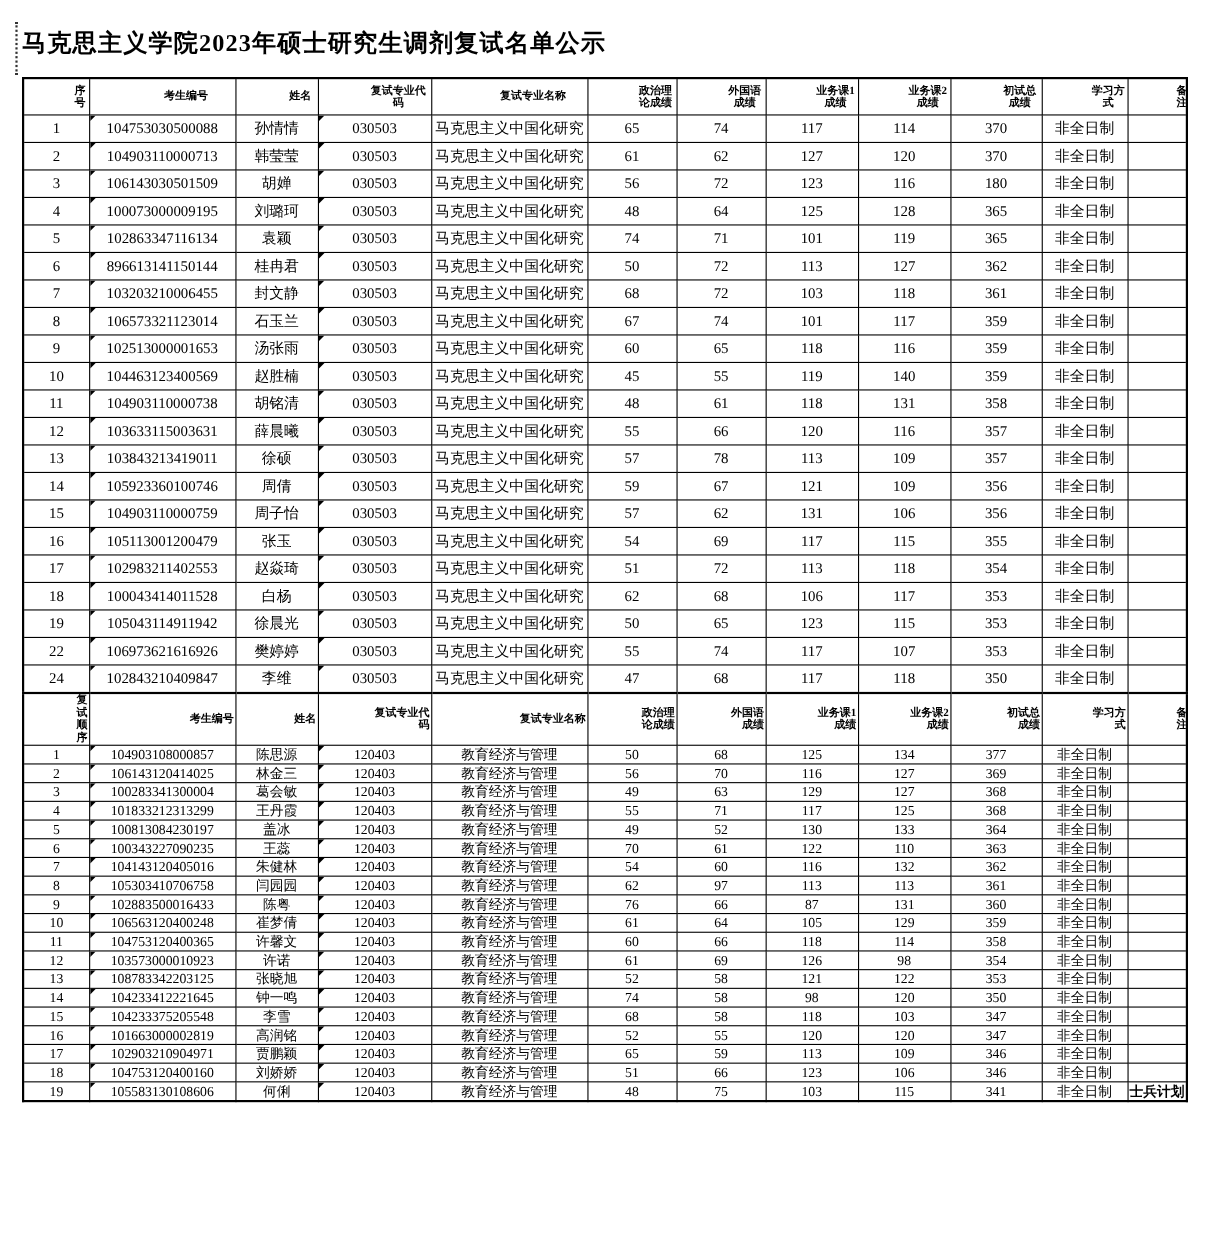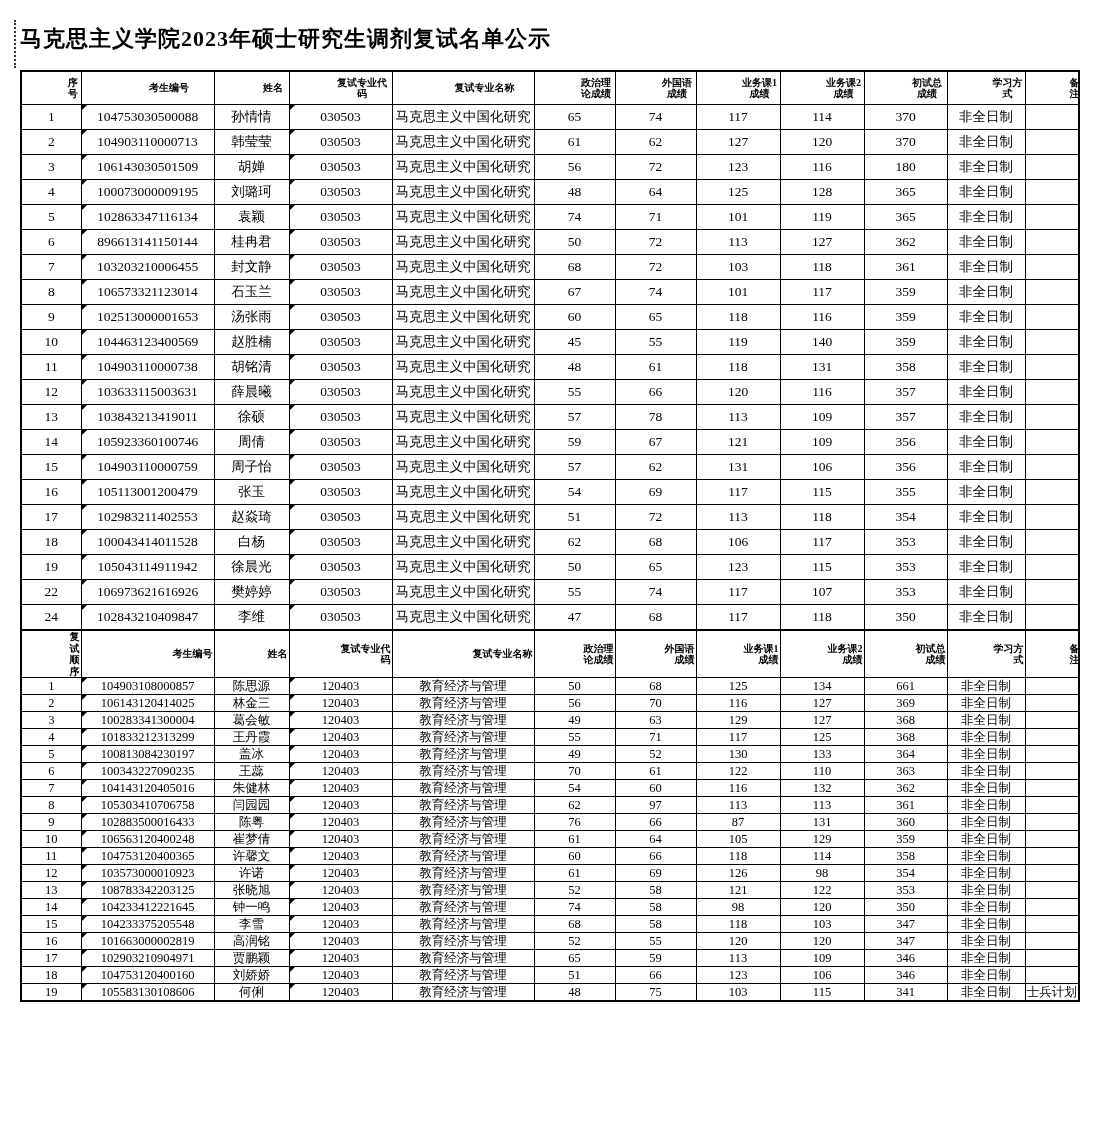--- a/index.html
+++ b/index.html
@@ -13,21 +13,21 @@
        border-collapse:collapse;table-layout:fixed;border:2px solid #000;}
   table.roster td{border:1px solid #000;text-align:center;vertical-align:middle;
        padding:0 1px;overflow:hidden;position:relative;line-height:1.15;}
   tr.header-row td{font-weight:bold;font-size:10px;padding-left:44px;}
   tr.header-row.first td{height:32px;}
   tr.header-row.section-break td{height:36px;border-top:2px solid #000;text-align:right;}
   tr.row-s1 td{font-size:13.5px;height:24px;}
   tr.row-s2 td{font-size:12.5px;height:16px;}
   .corner-mark{position:absolute;top:0;left:0;width:0;height:0;
        border-top:5px solid #000;border-right:5px solid transparent;}
-  td.remark-filled{font-size:16px;text-align:left;white-space:nowrap;overflow:visible;}
+  td.remark-filled{font-size:16px;text-align:left;white-space:nowrap;overflow:visible;font-weight:bold;}
 </style>
 </head>
 <body>
 
 <div class="pagebreak-dots"></div>
 
 <div class="doc-title">马克思主义学院2023年硕士研究生调剂复试名单公示</div>
 
 <table class="roster">
   <colgroup>
@@ -370,21 +370,21 @@
       <tr class="row-s2">
         <td>1</td>
         <td><span class="corner-mark"></span>104903108000857</td>
         <td>陈思源</td>
         <td><span class="corner-mark"></span>120403</td>
         <td>教育经济与管理</td>
         <td>50</td>
         <td>68</td>
         <td>125</td>
         <td>134</td>
-        <td>661</td>
+        <td>377</td>
         <td>非全日制</td>
         <td></td>
       </tr>
       <tr class="row-s2">
         <td>2</td>
         <td><span class="corner-mark"></span>106143120414025</td>
         <td>林金三</td>
         <td><span class="corner-mark"></span>120403</td>
         <td>教育经济与管理</td>
         <td>56</td>

